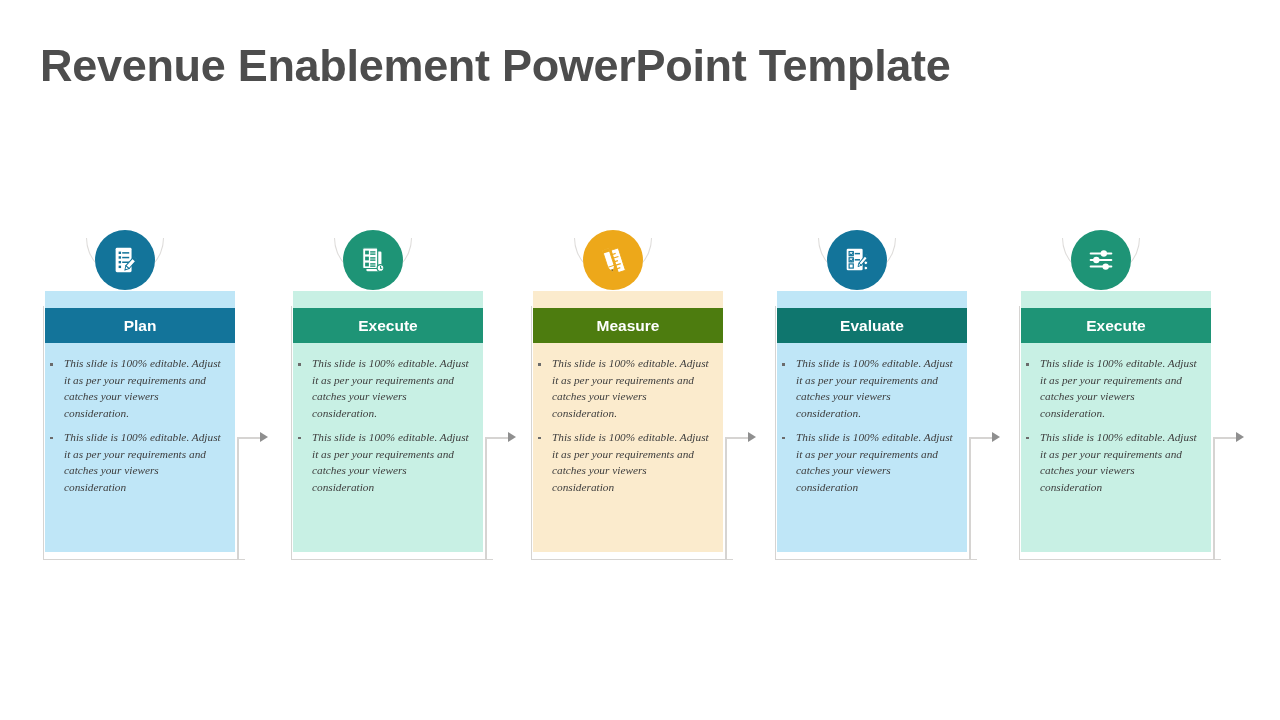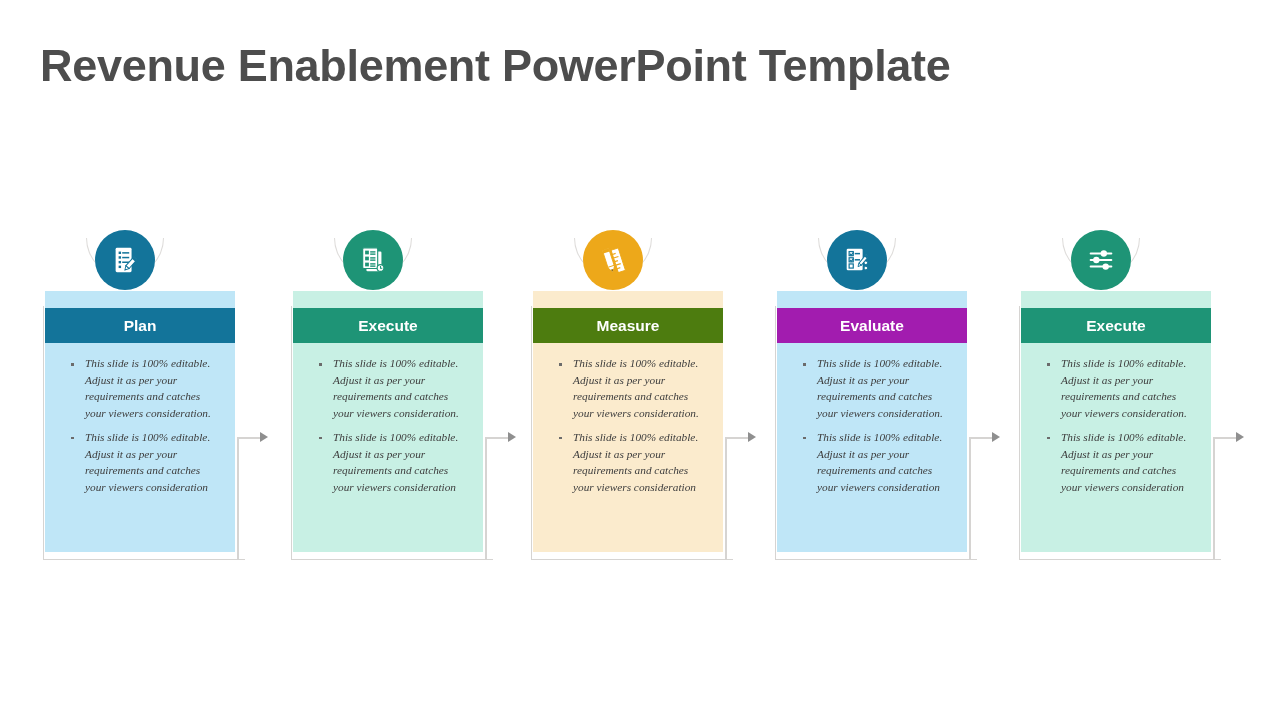--- a/index.html
+++ b/index.html
@@ -144,21 +144,21 @@
     justify-content: center;
     color: #ffffff;
     font-size: 15.5px;
     font-weight: bold;
     font-family: "Liberation Sans", sans-serif;
   }
   .card-body {
     width: 100%;
     height: 209px;
     box-sizing: border-box;
-    padding: 12px 12px 10px 22px;
+    padding: 12px 12px 10px 1px;
   }
   .bullet-list {
     margin: 0;
     padding: 0;
     list-style: none;
   }
   .bullet-item {
     position: relative;
     padding-left: 18px;
     margin-bottom: 7px;
@@ -318,21 +318,21 @@
           <rect x="19.6" y="9" width="3.4" height="2.6" fill="#13749A"></rect>
           <path d="M19.6 21 L21.3 24.4 L23 21 Z" fill="white" stroke="#13749A" stroke-width="0.9"></path>
         </g>
         <circle cx="25.4" cy="19" r="1.9" fill="white" stroke="#13749A" stroke-width="1"></circle>
         <circle cx="25.4" cy="24.6" r="1.9" fill="white" stroke="#13749A" stroke-width="1"></circle>
       </svg>
           </div>
         </div>
         <div class="card">
           <div class="card-top-strip" style="background: rgb(191, 230, 247);"></div>
-          <div class="card-header" style="background: #a21caf;">Evaluate</div>
+          <div class="card-header" style="background: #0f766e;">Evaluate</div>
           <div class="card-body" style="background: rgb(191, 230, 247);">
             <ul class="bullet-list">
               <li class="bullet-item">This slide is 100% editable. Adjust  it as per your requirements and catches your viewers consideration.</li>
               <li class="bullet-item">This slide is 100% editable. Adjust  it as per your requirements and catches your viewers consideration</li>
             </ul>
           </div>
         </div>
       </div>
       <div class="stage" style="left: 1013px;">
         <div class="bracket"></div>

